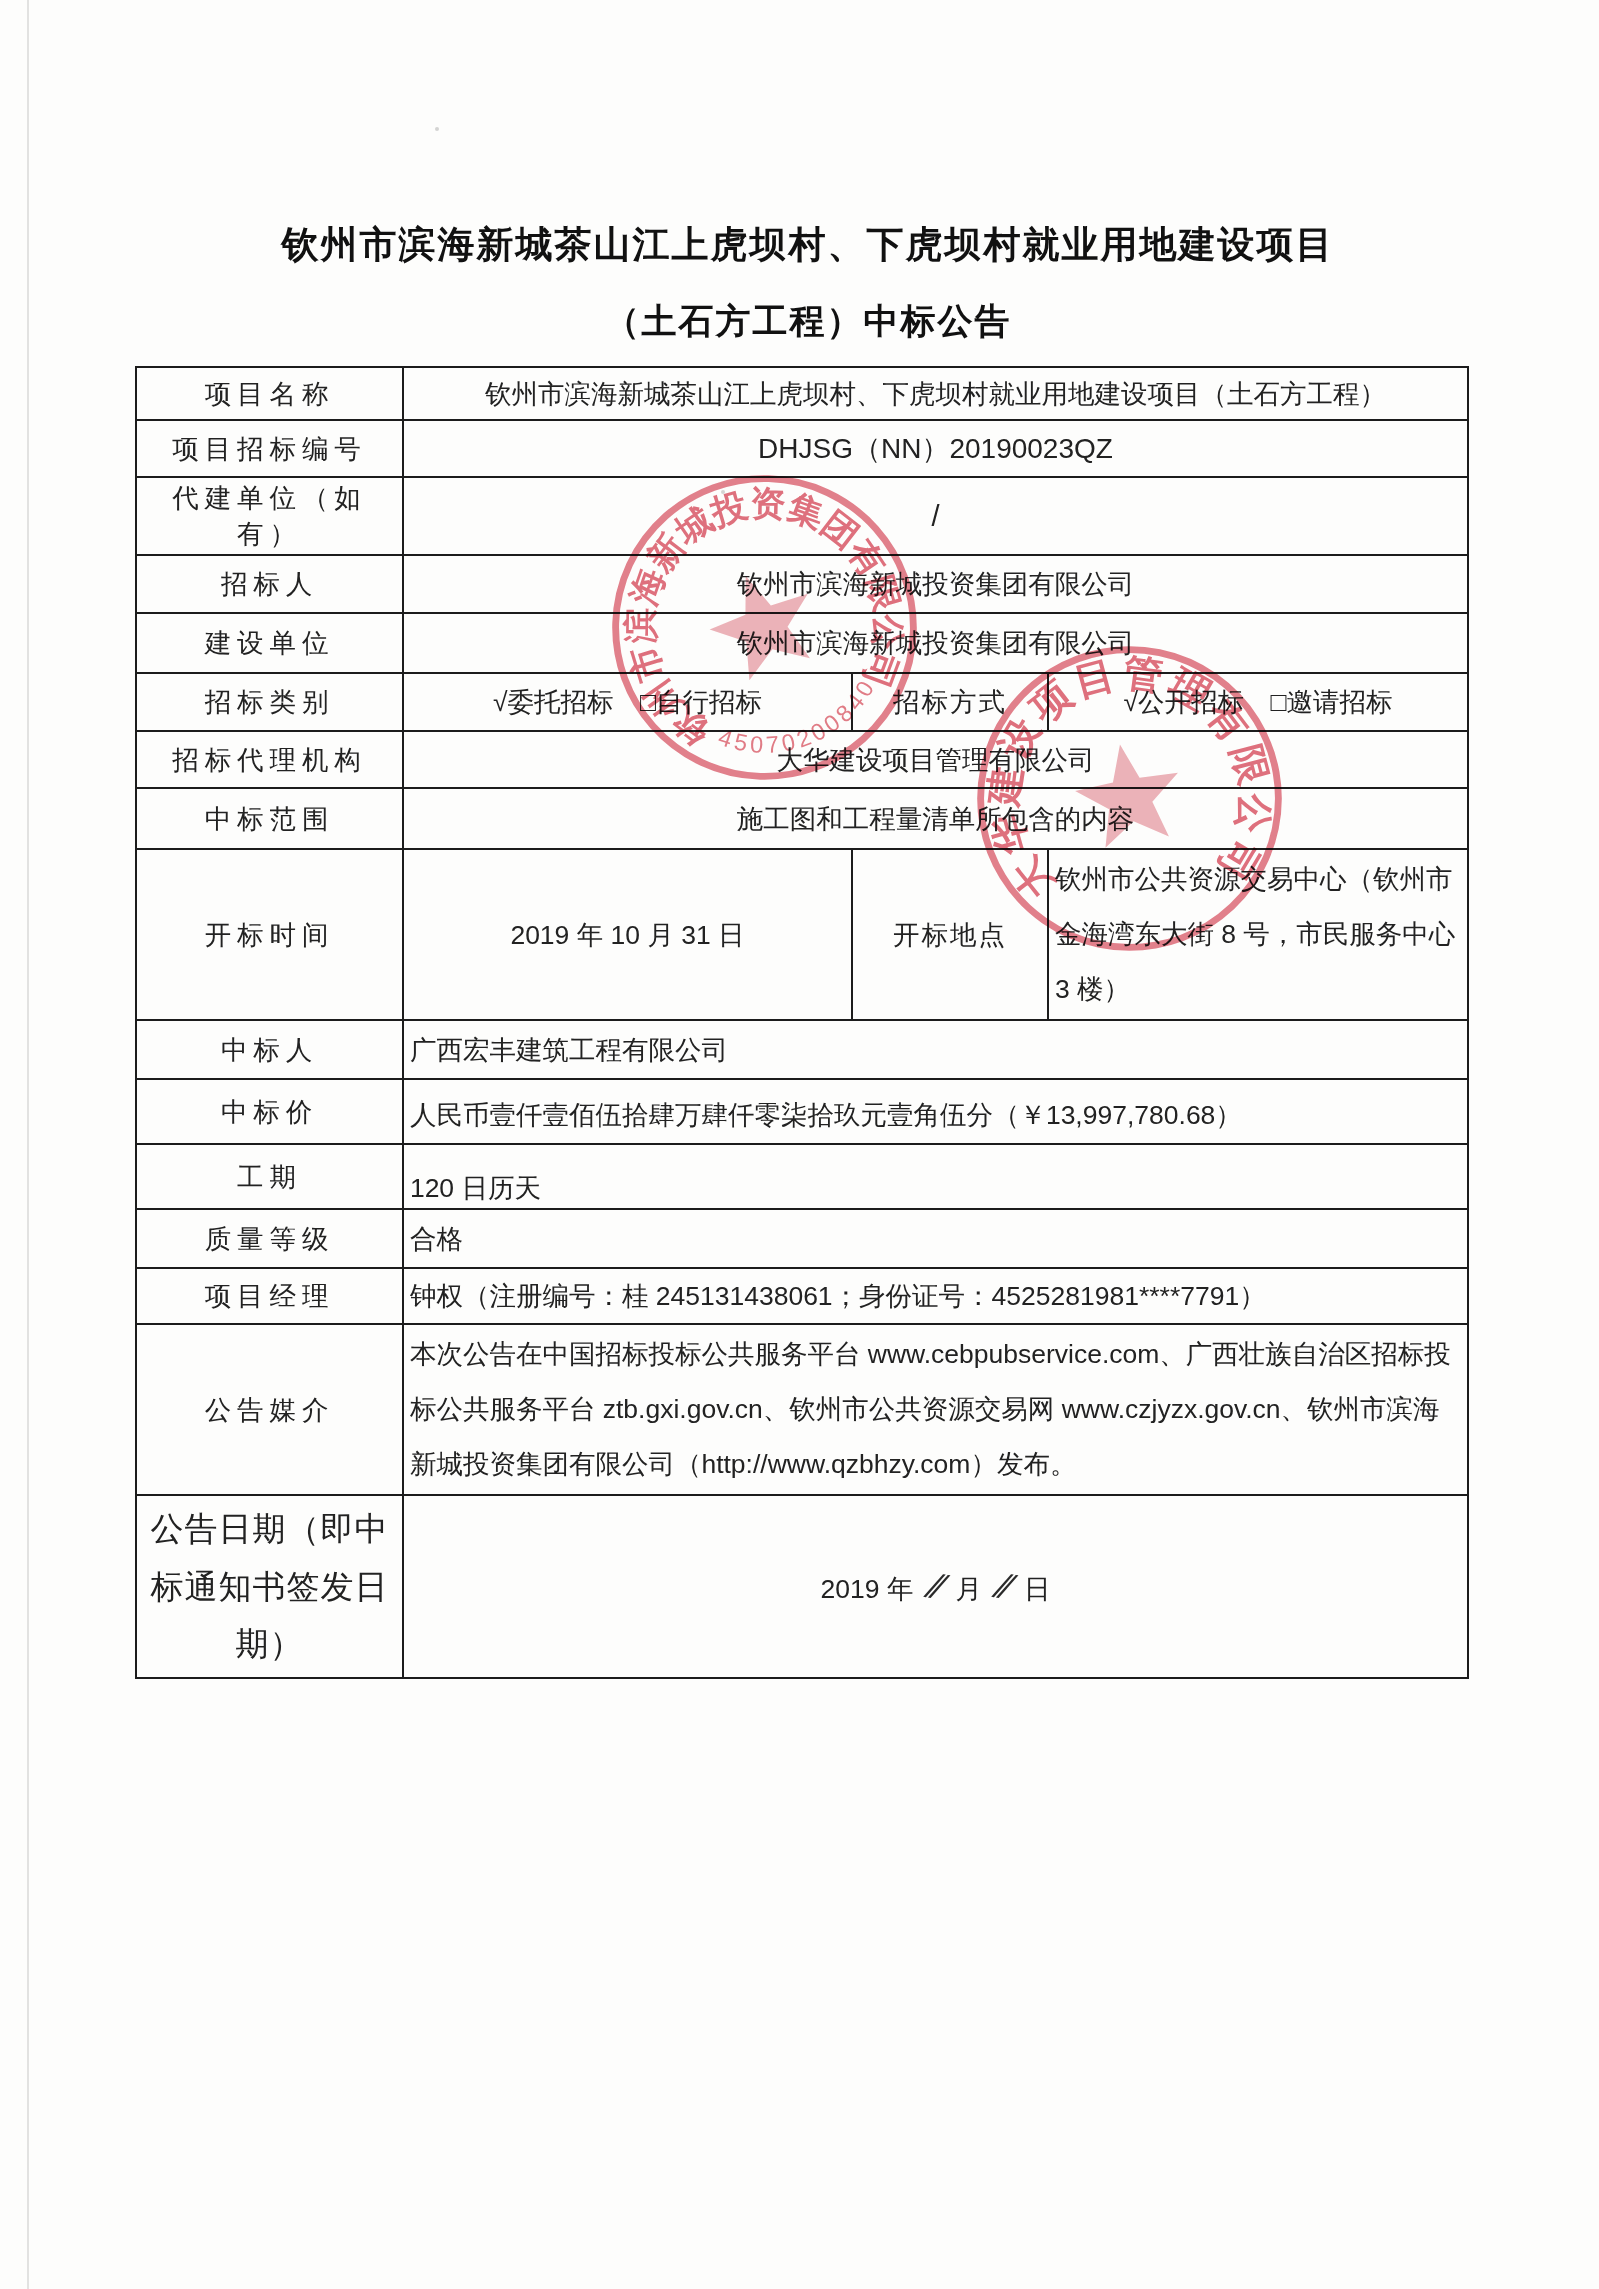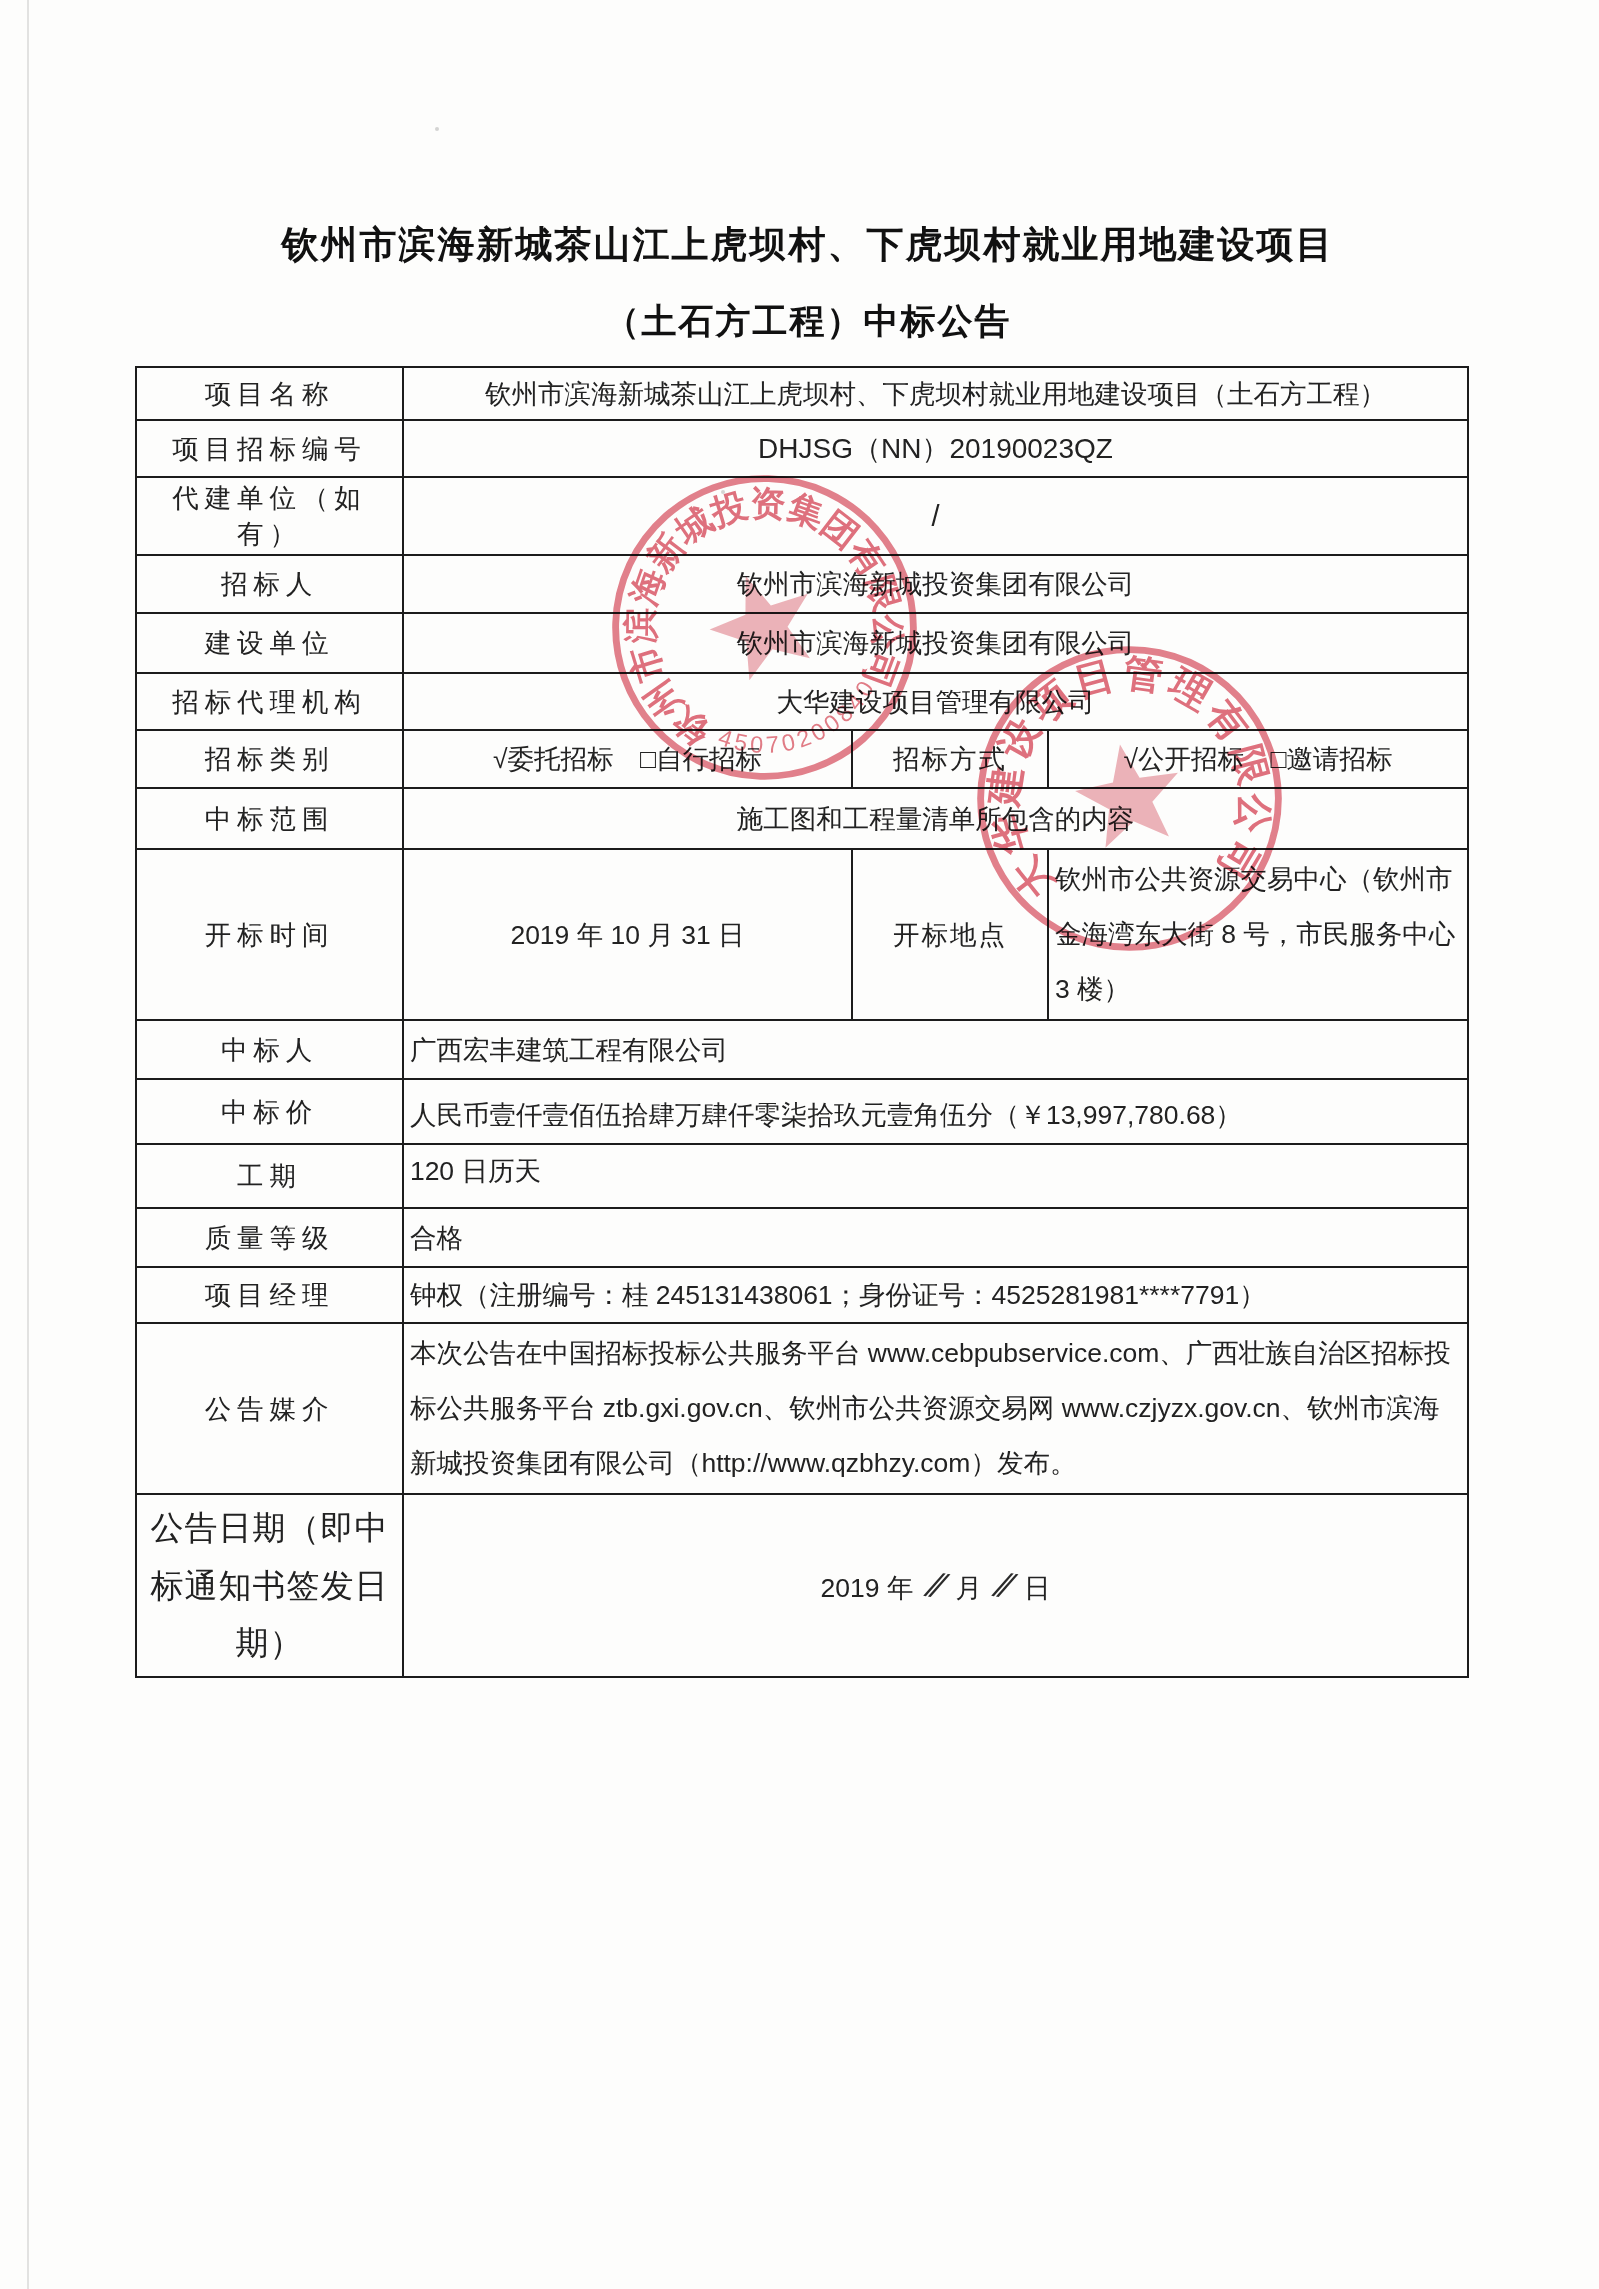--- a/index.html
+++ b/index.html
@@ -106,51 +106,51 @@
         <td class="c" colspan="3" style="font-size:29px"><span>/</span></td>
       </tr>
       <tr style="height:58px">
         <td class="lbl"><span>招标人</span></td>
         <td class="c" colspan="3"><span>钦州市滨海新城投资集团有限公司</span></td>
       </tr>
       <tr style="height:60px">
         <td class="lbl"><span>建设单位</span></td>
         <td class="c" colspan="3"><span>钦州市滨海新城投资集团有限公司</span></td>
       </tr>
-      <tr style="height:57px">
-        <td class="lbl"><span>招标代理机构</span></td>
-        <td class="c" colspan="3"><span>大华建设项目管理有限公司</span></td>
-      </tr>
       <tr style="height:58px">
         <td class="lbl"><span>招标类别</span></td>
         <td class="c"><span>√委托招标　□自行招标</span></td>
         <td class="lbl" style="letter-spacing:2px"><span>招标方式</span></td>
         <td class="c"><span>√公开招标　□邀请招标</span></td>
       </tr>
+      <tr style="height:57px">
+        <td class="lbl"><span>招标代理机构</span></td>
+        <td class="c" colspan="3"><span>大华建设项目管理有限公司</span></td>
+      </tr>
       <tr style="height:61px">
         <td class="lbl"><span>中标范围</span></td>
         <td class="c" colspan="3"><span>施工图和工程量清单所包含的内容</span></td>
       </tr>
       <tr style="height:167px">
         <td class="lbl"><span>开标时间</span></td>
         <td class="c"><span>2019 年 10 月 31 日</span></td>
         <td class="lbl" style="letter-spacing:2px"><span>开标地点</span></td>
         <td class="addr"><span>钦州市公共资源交易中心（钦州市金海湾东大街 8 号，市民服务中心 3 楼）</span></td>
       </tr>
       <tr style="height:59px">
         <td class="lbl"><span>中标人</span></td>
         <td class="l" colspan="3"><span>广西宏丰建筑工程有限公司</span></td>
       </tr>
       <tr style="height:65px">
         <td class="lbl"><span>中标价</span></td>
         <td class="l" colspan="3" style="vertical-align:bottom;padding-bottom:9.8px"><span>人民币壹仟壹佰伍拾肆万肆仟零柒拾玖元壹角伍分（￥13,997,780.68）</span></td>
       </tr>
       <tr style="height:64px">
         <td class="lbl"><span>工期</span></td>
-        <td class="l" colspan="3" style="vertical-align:top;padding-top:8px"><span>120 日历天</span></td>
+        <td class="l" colspan="3" style="vertical-align:top;padding-top:25px"><span>120 日历天</span></td>
       </tr>
       <tr style="height:59px">
         <td class="lbl"><span>质量等级</span></td>
         <td class="l" colspan="3"><span>合格</span></td>
       </tr>
       <tr style="height:56px">
         <td class="lbl"><span>项目经理</span></td>
         <td class="l" colspan="3"><span>钟权（注册编号：桂 245131438061；身份证号：4525281981****7791）</span></td>
       </tr>
       <tr style="height:169px">

